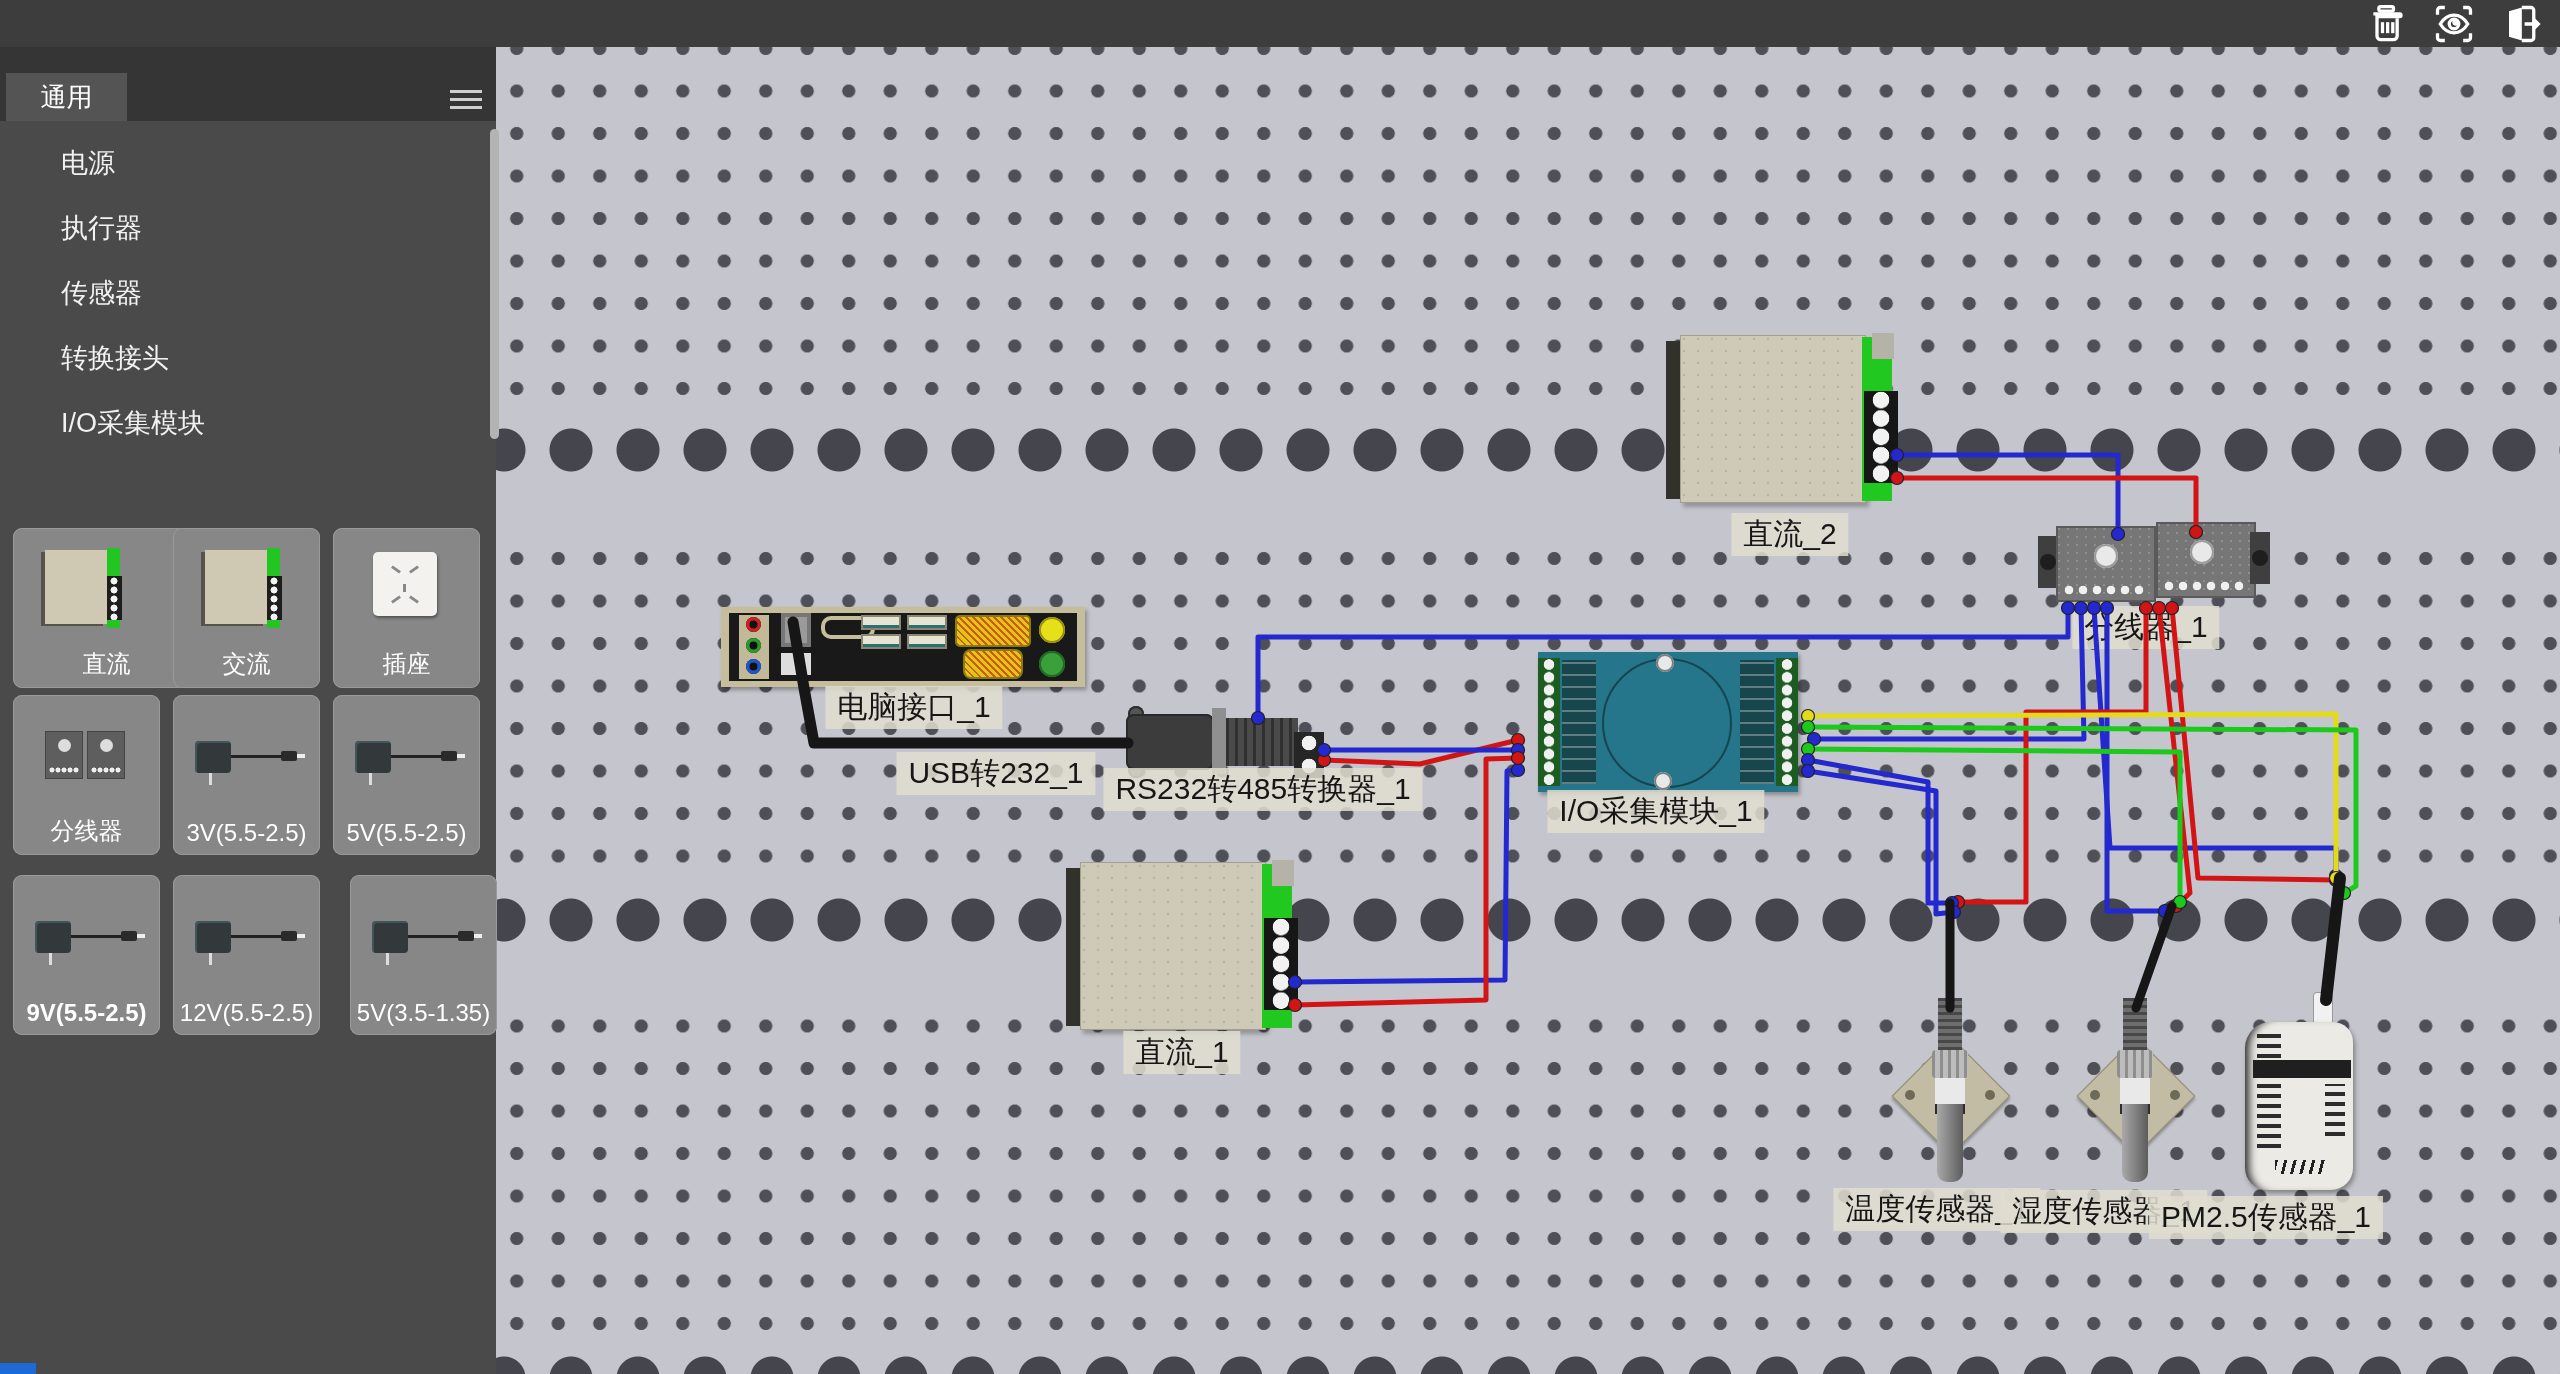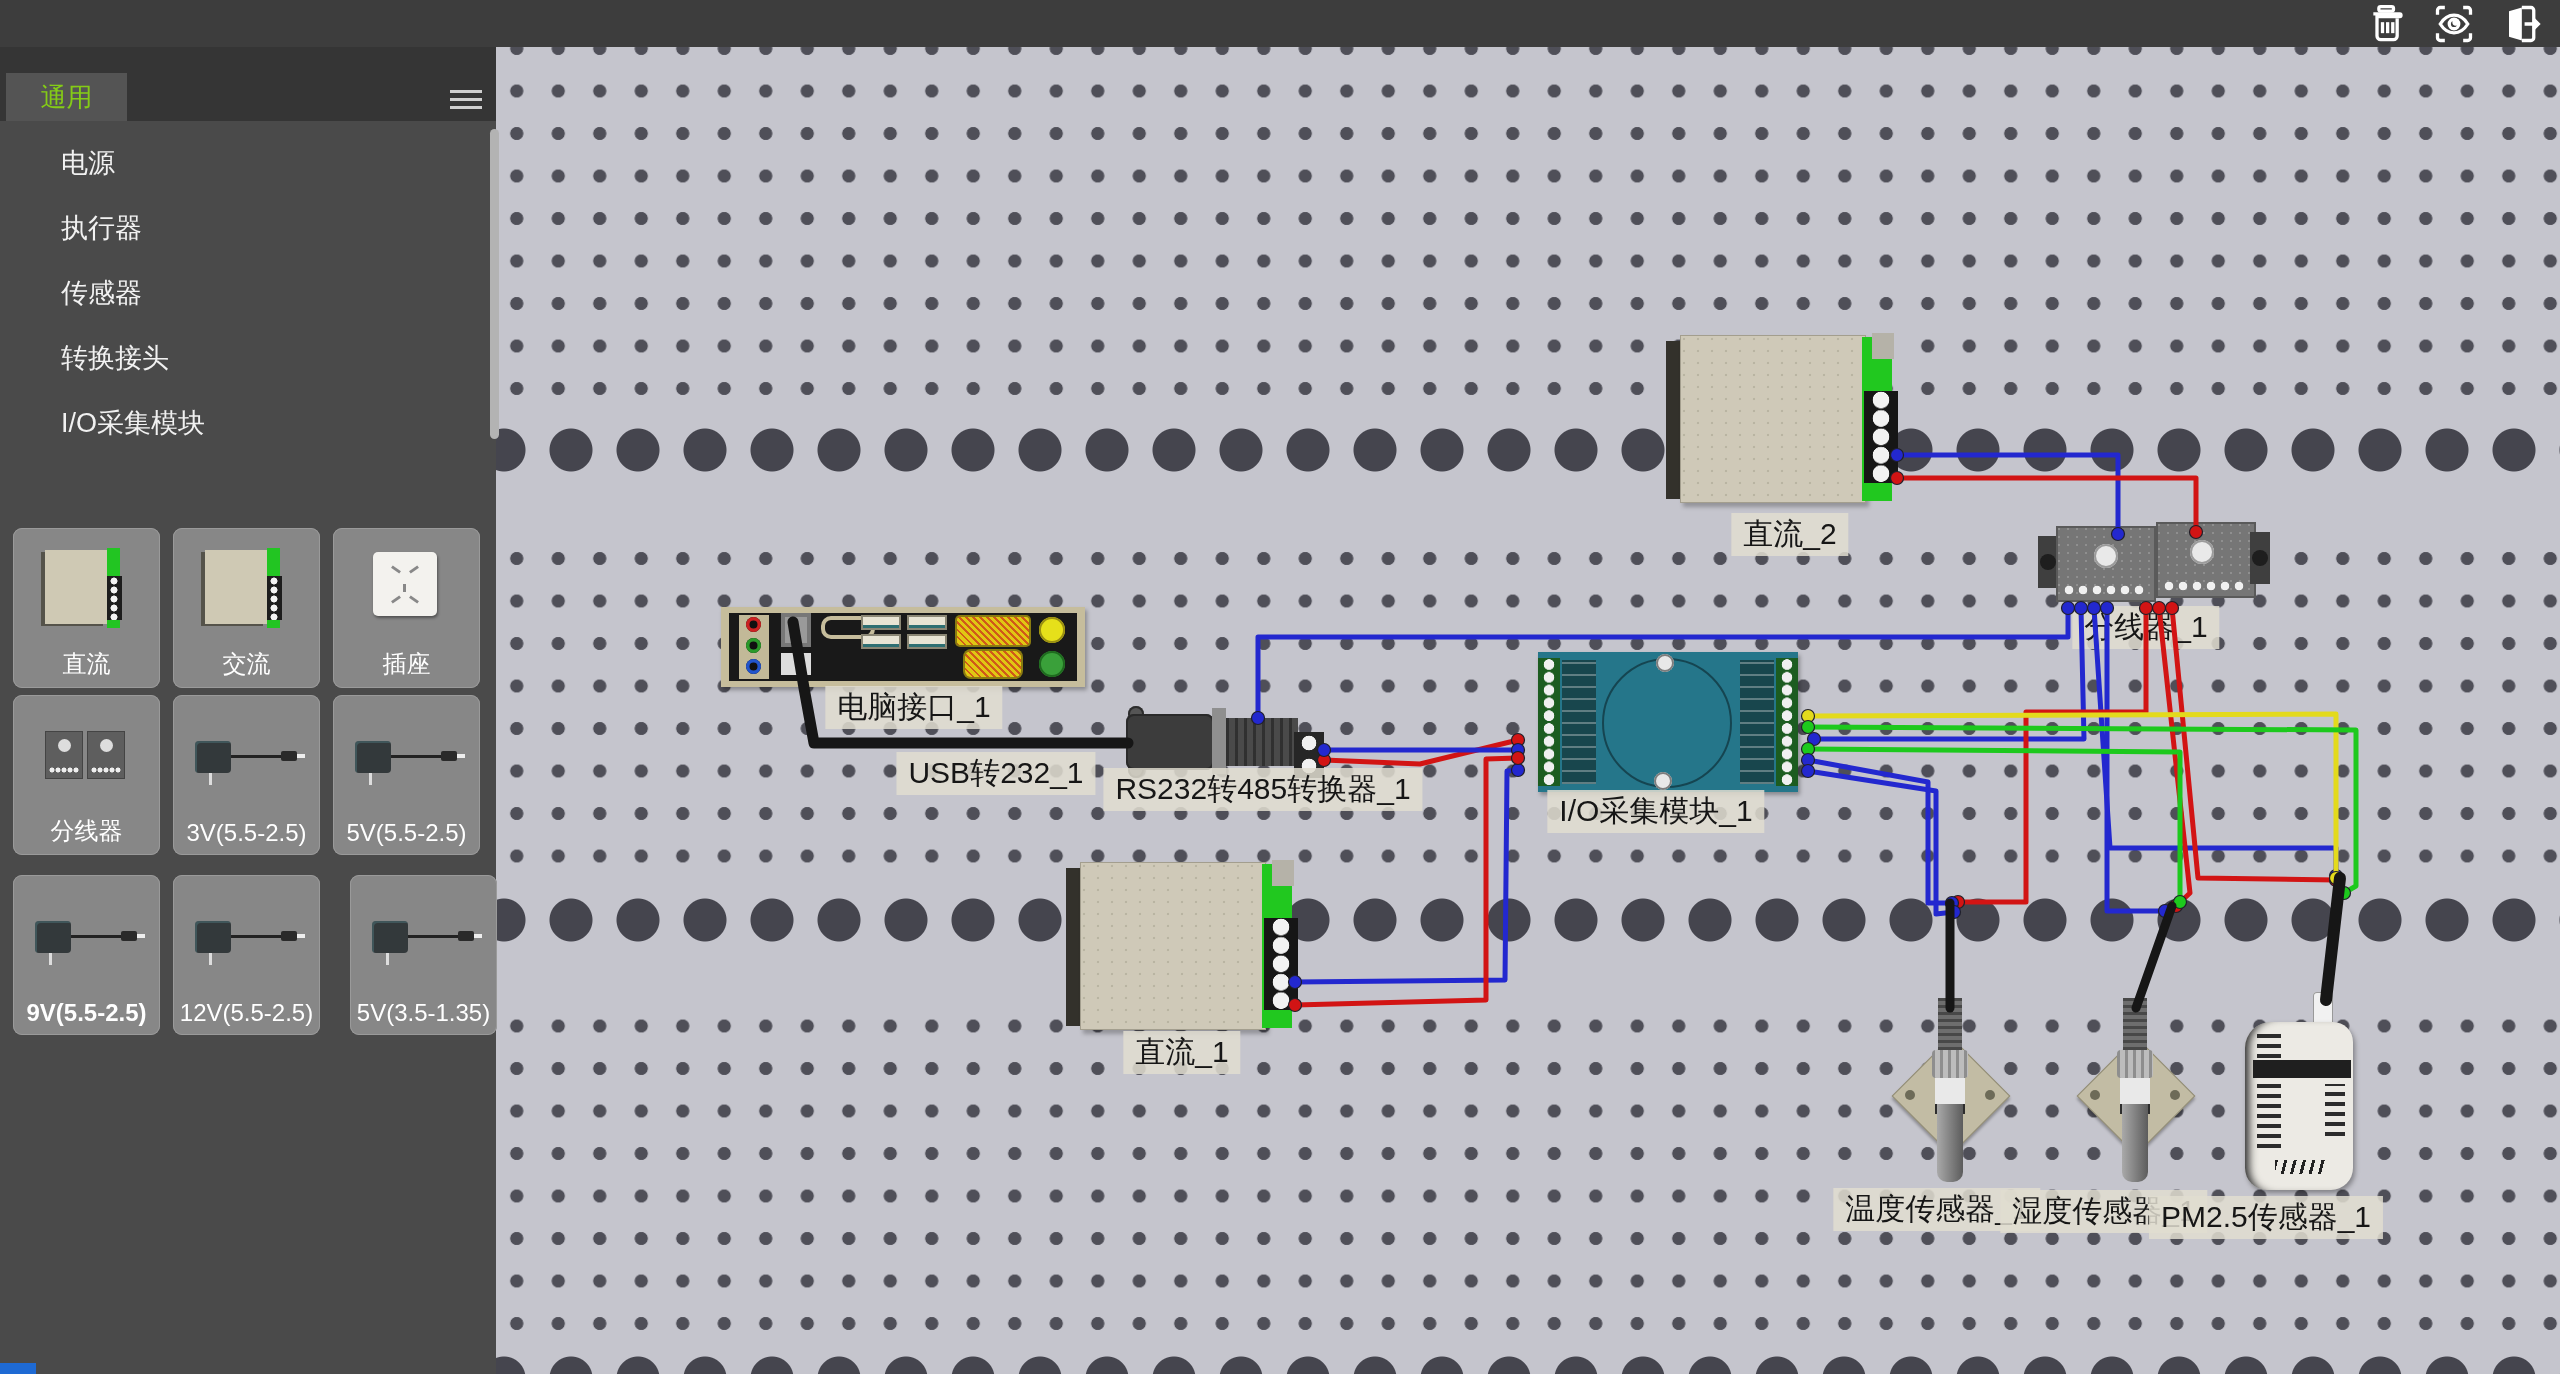--- a/index.html
+++ b/index.html
@@ -9,21 +9,21 @@
   
   .topbar{position:absolute;left:0;top:0;width:2560px;height:47px;background:#3d3d3d;z-index:30;}
   .topbar .title{position:absolute;left:34px;top:6px;font-size:31px;font-weight:bold;color:#fff;letter-spacing:1px;}
   .tb-icons{position:absolute;right:18px;top:2px;display:flex;gap:22px;}
   .tb-icons svg{display:block;}
 
   
   .sidebar{position:absolute;left:0;top:47px;width:496px;height:1327px;background:#4a4a4a;z-index:20;}
   .tabstrip{position:absolute;left:0;top:0;width:496px;height:74px;background:#353535;}
   .tab{position:absolute;left:6px;top:26px;width:121px;height:48px;background:#545454;
-       color:#84cc16;font-size:26px;text-align:center;line-height:48px;}
+       color:#ffffff;font-size:26px;text-align:center;line-height:48px;}
   .hamburger{position:absolute;right:14px;top:38px;width:32px;height:28px;cursor:pointer;}
   .hamburger span{display:block;height:3px;background:#cfcfcf;margin:5px 0;}
   .menu{position:absolute;left:0;top:84px;width:470px;padding-left:39px;}
   .menu-item{height:65px;line-height:65px;padding-left:22px;color:#f1f1f1;font-size:27px;}
   .scrollthumb{position:absolute;left:490px;top:82px;width:9px;height:310px;background:#b3b3b3;border-radius:5px;}
 
   .card{position:absolute;width:147px;height:160px;background:#878787;border-radius:9px;
         box-shadow:inset 0 0 0 1px #9a9a9a;}
   .card .clabel{position:absolute;left:0;right:0;bottom:8px;text-align:center;color:#fff;font-size:24px;}
   .thumb{position:absolute;left:0;top:10px;width:147px;height:105px;}
@@ -371,21 +371,21 @@
     </div>
     <div class="menu">
       <div class="menu-item">电源</div>
       <div class="menu-item">执行器</div>
       <div class="menu-item">传感器</div>
       <div class="menu-item">转换接头</div>
       <div class="menu-item">I/O采集模块</div>
     </div>
     <div class="scrollthumb"></div>
 
-    <div class="card" style="left:13px;top:481px;">
+    <div class="card" style="left:13px;top:481px;padding-left:40px;">
       <div class="thumb t-dc">
           <div class="body"></div>
           <div class="green"></div>
           <div class="term"></div>
         </div>
       <div class="clabel">直流</div>
     </div>
     <div class="card" style="left:173px;top:481px;">
       <div class="thumb t-dc">
           <div class="body"></div>

